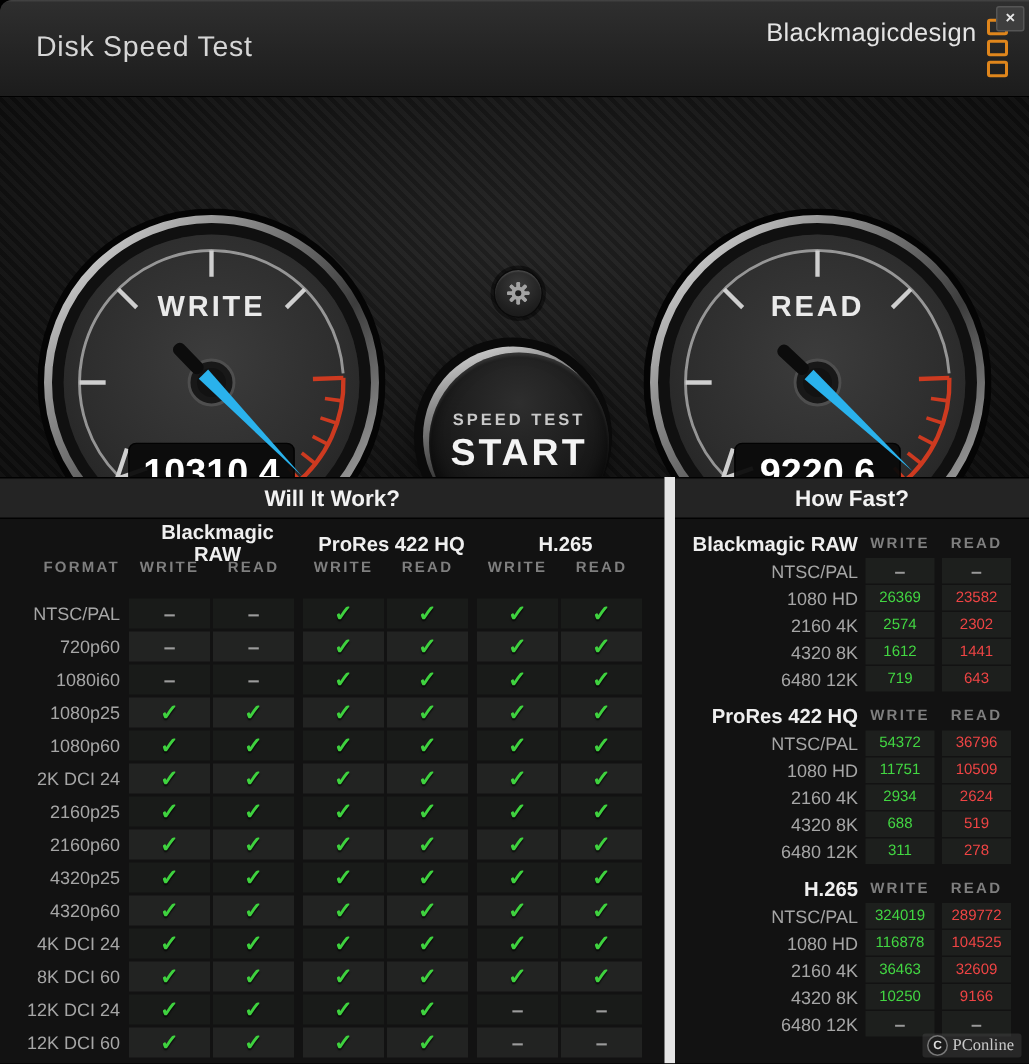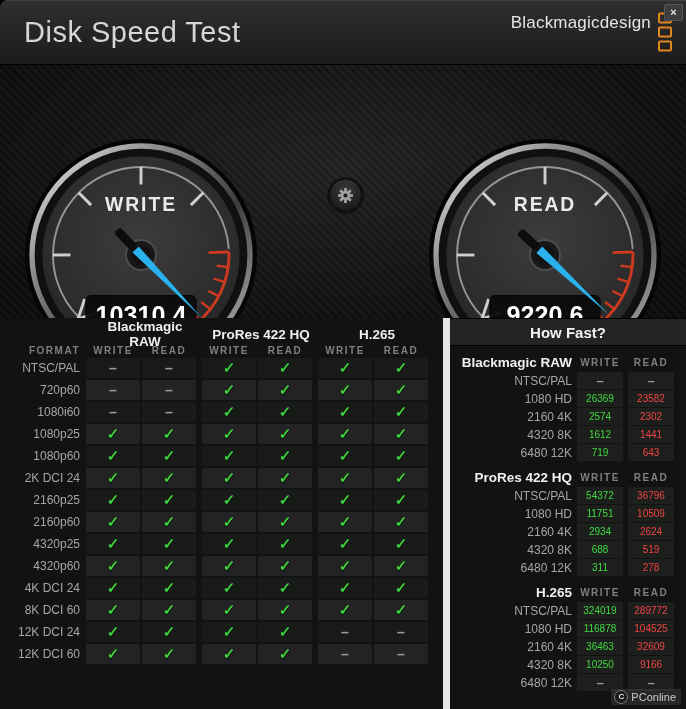--- a/index.html
+++ b/index.html
@@ -4,21 +4,21 @@
 <style>
   html,body{margin:0;padding:0;background:#000;}
   body{width:686px;height:709px;overflow:hidden;font-family:"Liberation Sans",sans-serif;
        -webkit-font-smoothing:antialiased;}
   .window{position:relative;width:686px;height:709px;background:#121212;border-radius:8px 0 0 0;overflow:hidden;}
 
   
   .titlebar{position:relative;height:64px;background:linear-gradient(#2f2f2f,#242424 55%,#1c1c1c);
             border-bottom:1px solid #000;box-shadow:inset 0 1px 0 rgba(255,255,255,.09);}
   .app-title{position:absolute;left:24px;top:50%;transform:translateY(-50%);
-             font-size:29px;color:#d6d6d6;letter-spacing:.5px;text-align:center;}
+             font-size:19px;color:#d6d6d6;letter-spacing:.5px;text-align:center;}
   .brand{position:absolute;right:14px;top:50%;transform:translateY(-50%);display:flex;align-items:flex-start;gap:7px;}
   .brand-text{font-size:17px;color:#e4e4e4;letter-spacing:.2px;}
   .brand-logo{display:flex;flex-direction:column;gap:3px;}
   .brand-sq{width:10px;height:7px;border:2px solid #e0861c;border-radius:2px;background:transparent;}
   .close-btn{position:absolute;top:4px;right:3px;width:19px;height:17px;background:#3e3e3e;
              border:1px solid #555;border-radius:2px;color:#e8e8e8;font-size:11px;font-weight:bold;
              line-height:15px;text-align:center;cursor:default;padding:0;}
 
   
   .gauge-panel{position:relative;height:253px;border-bottom:1px solid #000;
@@ -50,21 +50,21 @@
   .bottom{position:absolute;top:318px;left:0;right:0;bottom:0;background:#121212;display:flex;}
   .panel-left{width:443px;position:relative;}
   .panel-right{flex:1;position:relative;border-left:7px solid #e5e5e5;}
   .panel-title-bar{height:26px;background:#242424;border-top:1px solid #020202;border-bottom:1px solid #020202;
                    display:flex;align-items:center;justify-content:center;
                    font-size:15px;font-weight:bold;color:#f2f2f2;}
 
   
   .wiw-row{display:flex;align-items:center;height:20px;margin-bottom:2px;}
   .wiw-codec-row{display:flex;align-items:center;height:18px;margin-top:7px;}
-  .wiw-sub-row{display:flex;align-items:center;height:14px;margin-bottom:1px;}
+  .wiw-sub-row{display:flex;align-items:center;height:14px;margin-bottom:14px;}
   .wiw-spacer{width:84px;}
   .wiw-codec{width:110px;margin-left:6px;text-align:center;font-size:13.5px;font-weight:bold;color:#efefef;}
   .wiw-codec:first-of-type{margin-left:2px;}
   .wiw-label{width:80px;text-align:right;padding-right:4px;color:#a6a6a6;font-size:12px;}
   .wiw-cell{width:54px;height:100%;display:flex;align-items:center;justify-content:center;margin-left:2px;}
   .wiw-cell.group-start{margin-left:6px;}
   .wiw-sub{color:#7f7f7f;font-size:10px;font-weight:bold;letter-spacing:1.5px;}
   .row-even .wiw-cell{background:#191b19;}
   .row-odd .wiw-cell{background:#222322;}
   .glyph-check{color:#3fd23f;font-size:15px;font-weight:bold;text-shadow:0 1px 1px rgba(0,0,0,.7);}
@@ -80,21 +80,21 @@
   .hf-label{color:#a6a6a6;font-size:12px;text-align:right;white-space:nowrap;}
   .hf-val{background:#1d1f1d;height:17px;display:flex;align-items:center;justify-content:center;font-size:10px;}
   .hf-val.write{color:#42d742;}
   .hf-val.read{color:#ef4444;}
   .hf-val.dash{color:#9a9a9a;font-weight:bold;font-size:13px;}
 
   .watermark{position:absolute;right:5px;bottom:4px;display:flex;align-items:center;gap:3px;
              background:rgba(90,90,90,.30);padding:1px 5px 1px 3px;border-radius:2px;}
   .wm-icon{width:12px;height:12px;border-radius:50%;background:#1c1c1c;border:1px solid #777;
            color:#ddd;font-size:8px;font-weight:bold;line-height:12px;text-align:center;}
-  .wm-text{color:#c9c9c9;font-size:11px;}
+  .wm-text{color:#c9c9c9;font-size:11px;font-family:Liberation Serif, serif;}
 </style>
 </head>
 <body>
 
 <div class="window">
 
   <div class="titlebar">
     <div class="app-title">Disk Speed Test</div>
     <div class="brand">
       <span class="brand-text">Blackmagicdesign</span>
@@ -205,25 +205,32 @@
               <rect x="8.6" y="1.2" width="2.8" height="17.6" rx="1" transform="rotate(225 10 10)"></rect>
               <rect x="8.6" y="1.2" width="2.8" height="17.6" rx="1" transform="rotate(270 10 10)"></rect>
               <rect x="8.6" y="1.2" width="2.8" height="17.6" rx="1" transform="rotate(315 10 10)"></rect>
             </g>
           <circle cx="10" cy="10" r="5.3"></circle>
         </g>
         <circle cx="10" cy="10" r="2.4" fill="#1d1d1d"></circle>
       </svg>
     </button>
 
+    <button class="start-outer">
+      <span class="start-inner">
+        <span class="start-l1">SPEED TEST</span>
+        <span class="start-l2">START</span>
+      </span>
+    </button>
   </div>
 
   <div class="bottom">
 
     <div class="panel-left">
+      <div class="panel-title-bar">Will It Work?</div>
 
       <div class="wiw-codec-row">
         <div class="wiw-spacer"></div>
         <div class="wiw-codec">Blackmagic RAW</div>
         <div class="wiw-codec">ProRes 422 HQ</div>
         <div class="wiw-codec">H.265</div>
       </div>
 
       <div class="wiw-sub-row">
         <div class="wiw-label wiw-sub">FORMAT</div>

